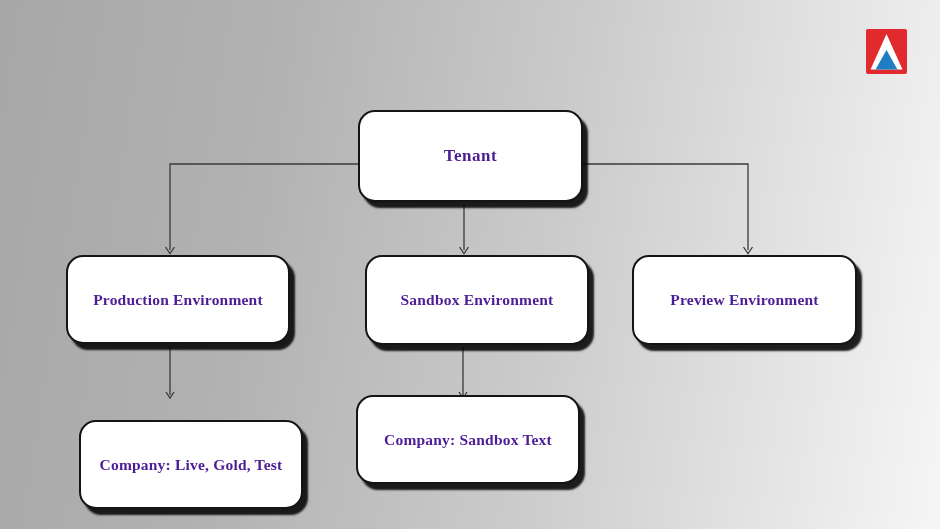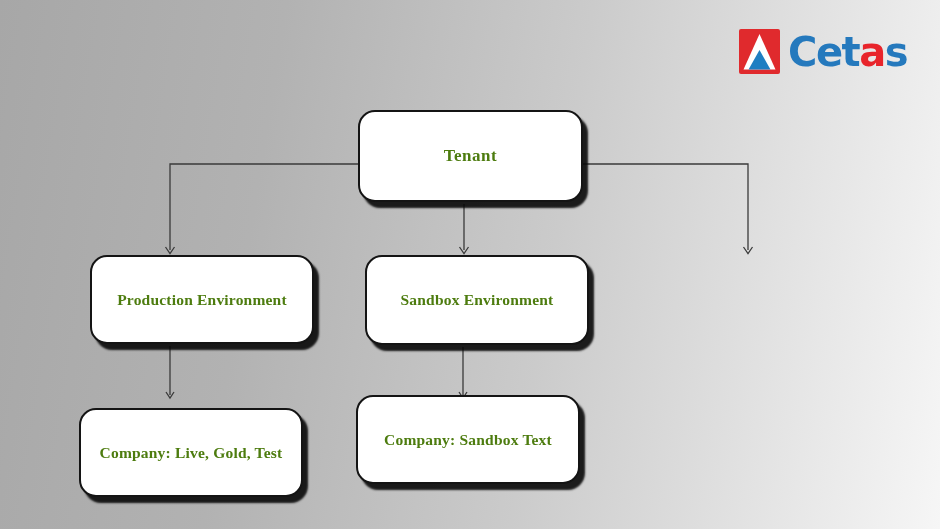--- a/index.html
+++ b/index.html
@@ -25,29 +25,29 @@
   .wires path{stroke:#3a3a3a;stroke-width:1.3;fill:none;}
   
   .node{
     position:absolute;
     background:#ffffff;
     border:2px solid #141414;
     border-radius:17px;
     box-shadow:5px 6px 2px rgba(8,8,8,0.9);
     display:flex;align-items:center;justify-content:center;
     text-align:center;
-    font-weight:700;color:#4d7c0f;
+    font-weight:700;color:#4c1d95;
     font-size:15.5px;letter-spacing:0.2px;
     padding:0 3px;box-sizing:border-box;
   }
   .node-tenant{left:358px;top:110px;width:225px;height:92px;font-size:17px;letter-spacing:0.5px;}
-  .node-production{left:90px;top:255px;width:224px;height:89px;}
+  .node-production{left:66px;top:255px;width:224px;height:89px;}
   .node-sandbox{left:356px;top:255px;width:224px;height:90px;margin-left:9px;}
   .node-preview{left:632px;top:255px;width:225px;height:90px;}
-  .node-company-production{left:79px;top:408px;width:224px;height:89px;font-family:Liberation Serif, serif;}
+  .node-company-production{left:79px;top:420px;width:224px;height:89px;font-family:Liberation Serif, serif;}
   .node-company-sandbox{left:356px;top:395px;width:224px;height:89px;}
 </style>
 </head>
 <body>
 
 <div class="stage">
 
   <svg class="wires" viewBox="0 0 940 529">
 
     <path d="M 358 164 L 170 164 L 170 250"></path>
@@ -71,33 +71,33 @@
   </div>
 
   <div class="node node-production">
     <span>Production Environment</span>
   </div>
 
   <div class="node node-sandbox">
     <span>Sandbox Environment</span>
   </div>
 
+  <div class="node node-preview">
+    <span>Preview Environment</span>
+  </div>
 
   <div class="node node-company-production">
     <span>Company: Live, Gold, Test</span>
   </div>
 
   <div class="node node-company-sandbox">
     <span>Company: Sandbox Text</span>
   </div>
 
   <div class="logo">
     <svg class="logo-icon" width="41" height="45" viewBox="0 0 41 45">
       <rect x="0" y="0" width="41" height="45" rx="2" fill="#e02a2d"></rect>
       <polygon points="20.5,5 36.5,40.5 4.5,40.5" fill="#ffffff"></polygon>
       <polygon points="20.5,21 31.5,40.5 9.5,40.5" fill="#1f7ec2"></polygon>
     </svg>
-    <div class="logo-text">
-      <span style="color:#2579bd">Cet</span><span style="color:#e8242b">a</span><span style="color:#2579bd">s</span>
-    </div>
   </div>
 
 </div>
 
 </body></html>

